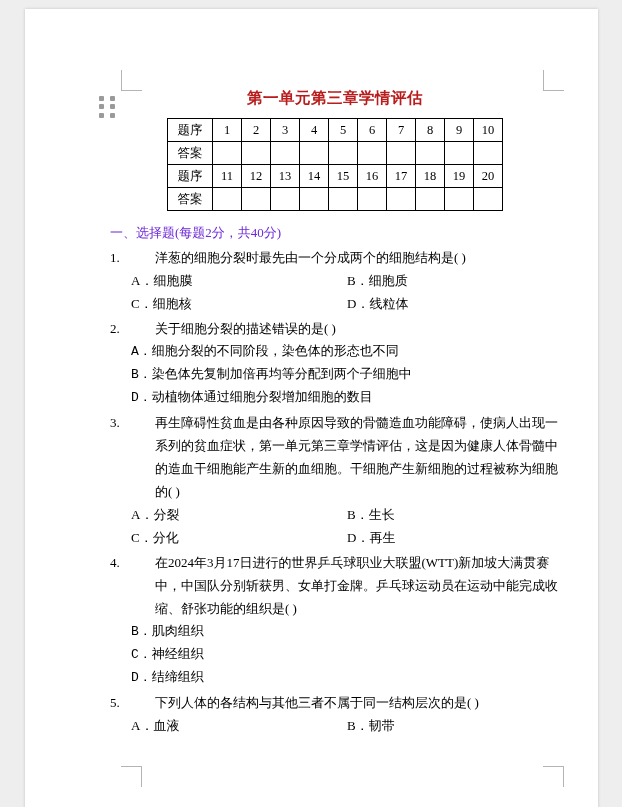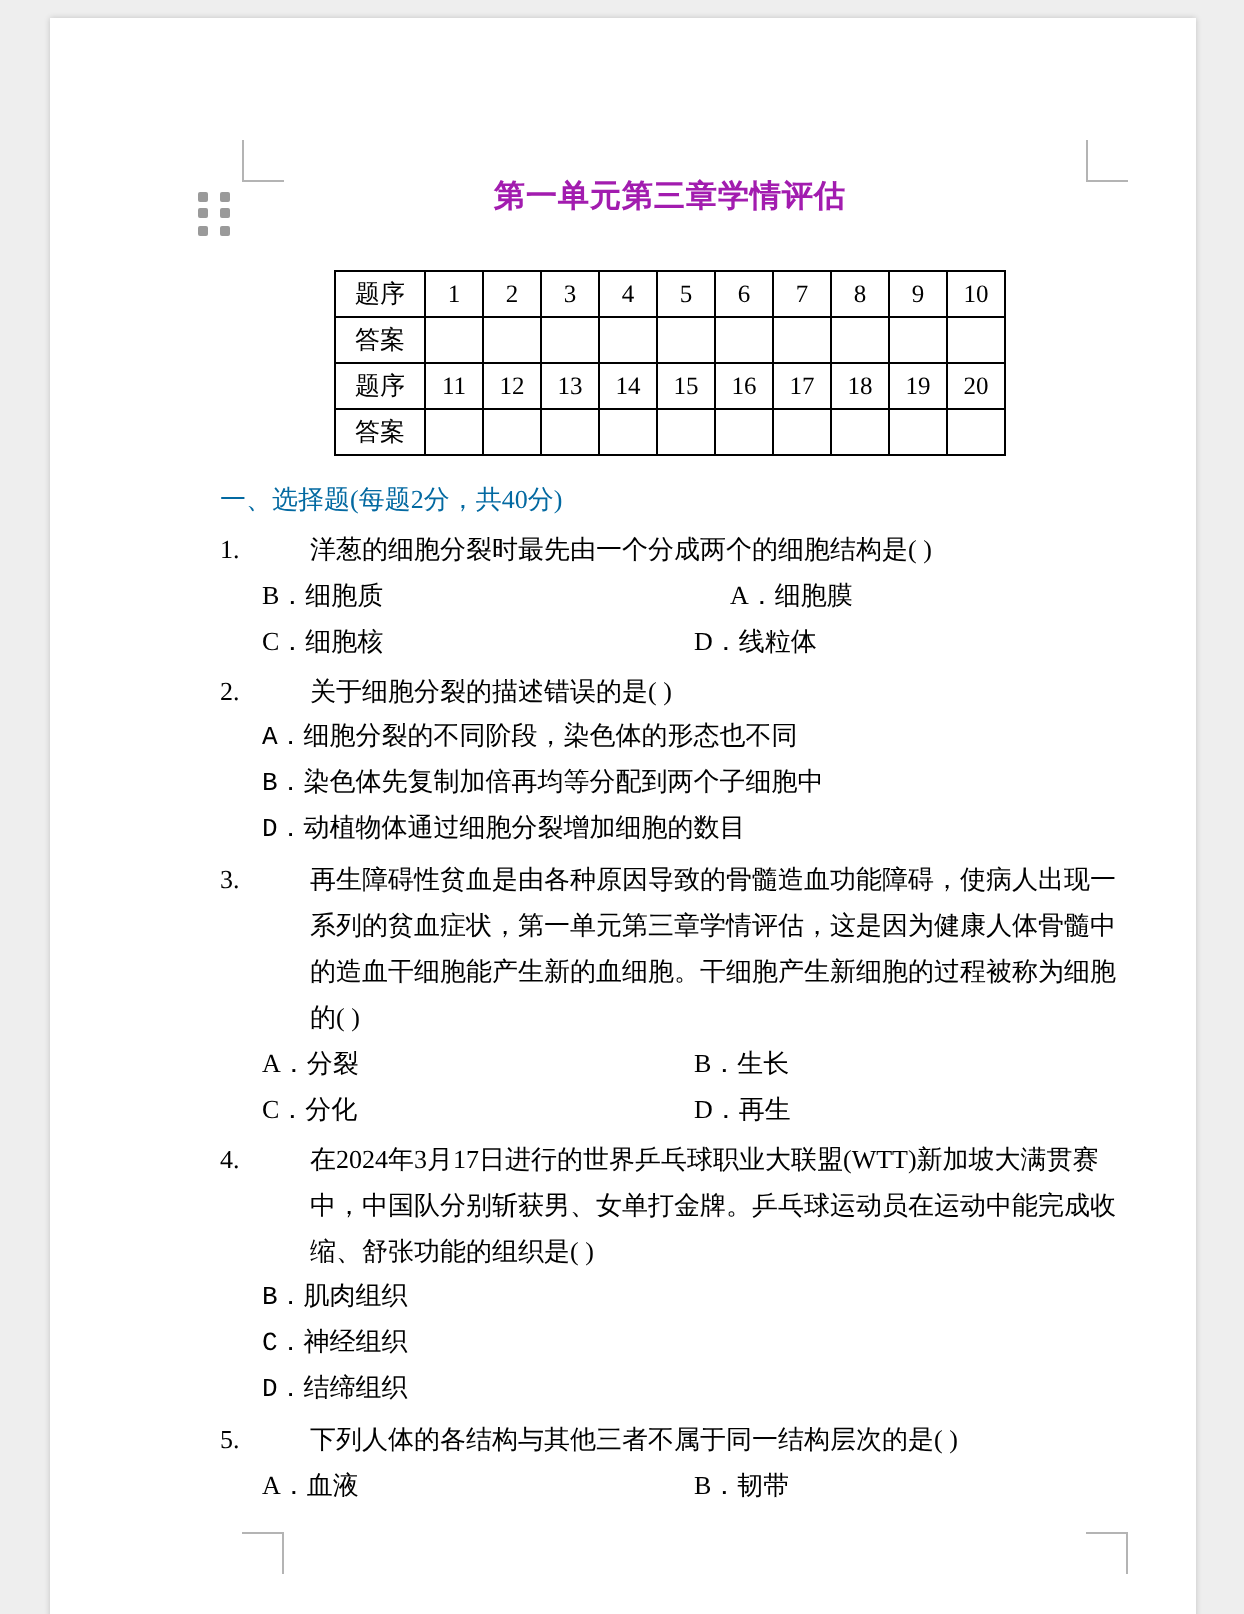--- a/index.html
+++ b/index.html
@@ -66,29 +66,29 @@
     left: 85px;
     top: 72px;
     width: 450px;
   }
 
   #doc-title {
     text-align: center;
     font-size: 15.5px;
     font-weight: bold;
     letter-spacing: 0.5px;
-    color: #a21caf;
+    color: #b91c1c;
     margin: 7px 0 0 0;
     padding: 0;
     font-family: "Liberation Serif", "DejaVu Serif", serif;
   }
 
   
   #answer-table-wrap {
-    margin-top: 26px;
+    margin-top: 9px;
     display: flex;
     justify-content: center;
   }
   table.answer-table {
     border-collapse: collapse;
     font-size: 12.5px;
     color: #000;
     table-layout: fixed;
   }
   table.answer-table td {
@@ -105,21 +105,21 @@
   }
   table.answer-table td.cellnum {
     width: 28px;
   }
 
   
   .section-head {
     margin-top: 10px;
     font-size: 13px;
     line-height: 23px;
-    color: #0369a1;
+    color: #6d28d9;
     white-space: nowrap;
   }
   .question {
     margin-top: 2px;
     font-size: 13px;
     line-height: 23px;
     color: #000;
   }
   .q-stem {
     display: flex;
@@ -233,22 +233,22 @@
     <div class="section-head">一、选择题(每题2分，共40分)</div>
 
     <div id="questions-container">
         <div class="question">
           <div class="q-stem">
             <span class="q-num">1.</span>
             <span class="q-text">洋葱的细胞分裂时最先由一个分成两个的细胞结构是(      )</span>
           </div>
           <div class="opts">
             <div class="opt-row">
+              <div class="opt col1">A．细胞膜</div>
               <div class="opt col2">B．细胞质</div>
-              <div class="opt col1">A．细胞膜</div>
             </div>
             <div class="opt-row">
               <div class="opt col1">C．细胞核</div>
               <div class="opt col2">D．线粒体</div>
             </div>
           </div>
         </div>
         <div class="question">
           <div class="q-stem">
             <span class="q-num">2.</span>

